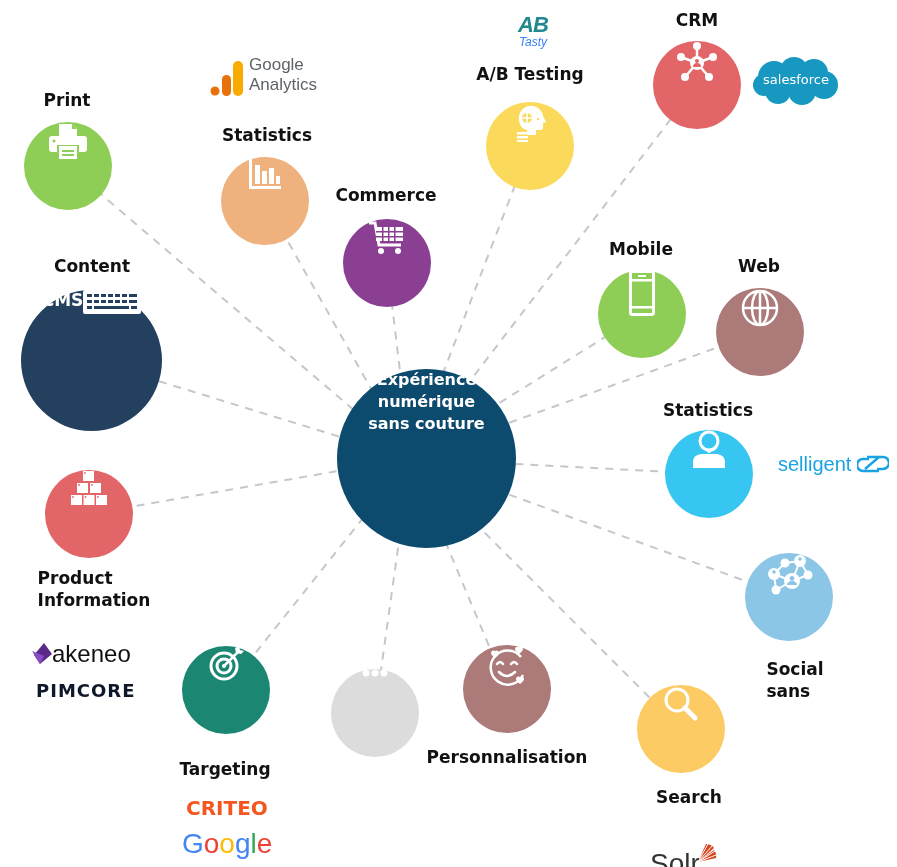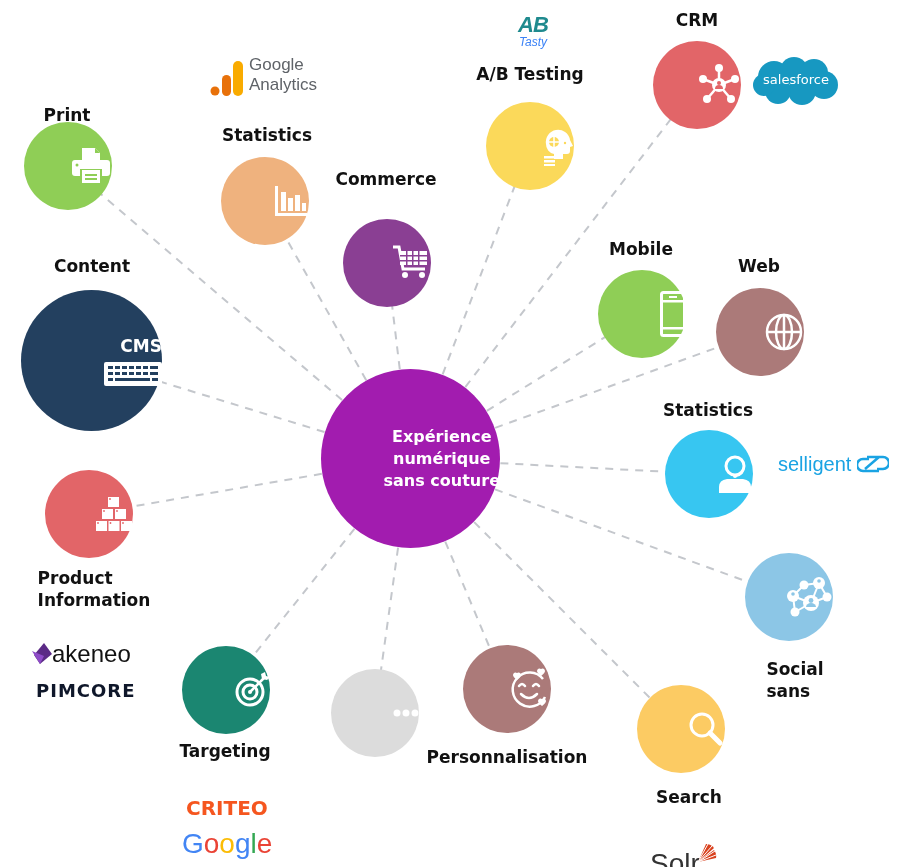--- a/index.html
+++ b/index.html
@@ -1,19 +1,19 @@
 <!DOCTYPE html>
 <html><head>
 <meta charset="utf-8">
 <style>
   html, body { margin:0; padding:0; background:#ffffff; }
   body { width:897px; height:867px; position:relative; overflow:hidden;
          font-family:"Liberation Sans", sans-serif; }
   #lines { position:absolute; left:0; top:0; width:897px; height:867px; }
-  .node { position:absolute; border-radius:50%; display:flex; align-items:flex-end; justify-content:center; flex-direction:column; }
+  .node { position:absolute; border-radius:50%; display:flex; align-items:flex-start; justify-content:center; flex-direction:row; }
   .node svg { display:block; }
   .label { position:absolute; font-family:"DejaVu Sans", sans-serif; font-weight:bold; font-size:17px; color:#111; text-align:left; line-height:22px; white-space:nowrap; transform:translateX(-50%); }
   .center-text { color:#fff; font-family:"DejaVu Sans", sans-serif; font-weight:bold; font-size:16px; line-height:22px; text-align:center; }
   .cms-text { color:#fff; font-family:"DejaVu Sans", sans-serif; font-weight:bold; font-size:17px; margin-bottom:6px; }
   .logo { position:absolute; white-space:nowrap; }
 </style>
 </head>
 <body>
 
 <svg id="lines" xmlns="http://www.w3.org/2000/svg">
@@ -27,29 +27,29 @@
     <line x1="410.5" y1="458.5" x2="91.5" y2="360.5" stroke="#c4c7cc" stroke-width="2" stroke-dasharray="8 7"></line>
     <line x1="410.5" y1="458.5" x2="709" y2="474" stroke="#c4c7cc" stroke-width="2" stroke-dasharray="8 7"></line>
     <line x1="410.5" y1="458.5" x2="89" y2="514" stroke="#c4c7cc" stroke-width="2" stroke-dasharray="8 7"></line>
     <line x1="410.5" y1="458.5" x2="789" y2="597" stroke="#c4c7cc" stroke-width="2" stroke-dasharray="8 7"></line>
     <line x1="410.5" y1="458.5" x2="226" y2="690" stroke="#c4c7cc" stroke-width="2" stroke-dasharray="8 7"></line>
     <line x1="410.5" y1="458.5" x2="375" y2="713" stroke="#c4c7cc" stroke-width="2" stroke-dasharray="8 7"></line>
     <line x1="410.5" y1="458.5" x2="507" y2="689" stroke="#c4c7cc" stroke-width="2" stroke-dasharray="8 7"></line>
     <line x1="410.5" y1="458.5" x2="681" y2="729" stroke="#c4c7cc" stroke-width="2" stroke-dasharray="8 7"></line>
   </svg>
 
-<div class="node" id="n-center" style="left: 321px; top: 369px; width: 179px; height: 179px; background: #a21caf;">
+<div class="node" id="n-center" style="left: 337px; top: 369px; width: 179px; height: 179px; background: #0c4a6e;">
   <div class="center-text">
     <div>Expérience</div>
     <div>numérique</div>
     <div>sans couture</div>
   </div>
 </div>
 
-<div class="label" style="left:67px;top:104px;">Print</div>
+<div class="label" style="left:67px;top:89px;">Print</div>
 <div class="node" style="left:24px;top:122px;width:88px;height:88px;background:#8fce56;">
   <svg width="42" height="40" viewBox="0 0 42 40">
       <path d="M12 2h13l5 5v7H12z" fill="#fff"></path>
       <path d="M25 2v5h5" fill="#8fce56"></path>
       <rect x="2" y="14" width="38" height="16" rx="3" fill="#fff"></rect>
       <circle cx="7" cy="19" r="1.5" fill="#8fce56"></circle>
       <rect x="10" y="23" width="22" height="15" fill="#8fce56"></rect>
       <rect x="12" y="24" width="18" height="13" fill="#fff"></rect>
       <rect x="15" y="28" width="12" height="2" fill="#8fce56"></rect>
       <rect x="15" y="32" width="12" height="2" fill="#8fce56"></rect>
@@ -73,21 +73,21 @@
   <svg width="36" height="34" viewBox="0 0 36 34">
       <rect x="2" y="2" width="3" height="30" fill="#fff"></rect>
       <rect x="2" y="29" width="32" height="3" fill="#fff"></rect>
       <rect x="8" y="8" width="5" height="19" fill="#fff"></rect>
       <rect x="15" y="14" width="5" height="13" fill="#fff"></rect>
       <rect x="22" y="11" width="5" height="16" fill="#fff"></rect>
       <rect x="29" y="19" width="4" height="8" fill="#fff"></rect>
     </svg>
 </div>
 
-<div class="label" style="left:386px;top:168px;">Commerce</div>
+<div class="label" style="left:386px;top:184px;">Commerce</div>
 <div class="node" style="left:343px;top:219px;width:88px;height:88px;background:#8a3f93;">
   <svg width="40" height="40" viewBox="0 0 40 40">
       <path d="M2 4h6l4 22h22" stroke="#fff" stroke-width="3" fill="none"></path>
       <rect x="9" y="8" width="27" height="14" fill="#fff"></rect>
       <g fill="#8a3f93">
         <rect x="15" y="8" width="1.5" height="14"></rect>
         <rect x="21" y="8" width="1.5" height="14"></rect>
         <rect x="27" y="8" width="1.5" height="14"></rect>
         <rect x="9" y="12" width="27" height="1.5"></rect>
         <rect x="9" y="17" width="27" height="1.5"></rect>
@@ -292,21 +292,21 @@
   <svg width="36" height="36" viewBox="0 0 36 36">
       <g fill="none" stroke="#fff" stroke-width="3">
         <circle cx="16" cy="20" r="13"></circle>
         <circle cx="16" cy="20" r="7"></circle>
       </g>
       <circle cx="16" cy="20" r="2" fill="#fff"></circle>
       <line x1="16" y1="20" x2="30" y2="6" stroke="#fff" stroke-width="2.5"></line>
       <path d="M27 2l1 5 5 1 3-3-4-1-1-4z" fill="#fff"></path>
     </svg>
 </div>
-<div class="label" style="left:225px;top:740px;">Targeting</div>
+<div class="label" style="left:225px;top:758px;">Targeting</div>
 
 <div class="logo" style="left:186px;top:796px;font-size:20px;font-weight:bold;color:#f5561f;font-family:'DejaVu Sans',sans-serif;">
   <span>CRITEO</span>
 </div>
 
 <div class="logo" style="left:182px;top:828px;font-size:28px;">
   <span style="color:#4285f4">G</span><span style="color:#ea4335">o</span><span style="color:#fbbc05">o</span><span style="color:#4285f4">g</span><span style="color:#34a853">l</span><span style="color:#ea4335">e</span>
 </div>
 
 <div class="node" style="left:331px;top:669px;width:88px;height:88px;background:#dcdcdc;">

